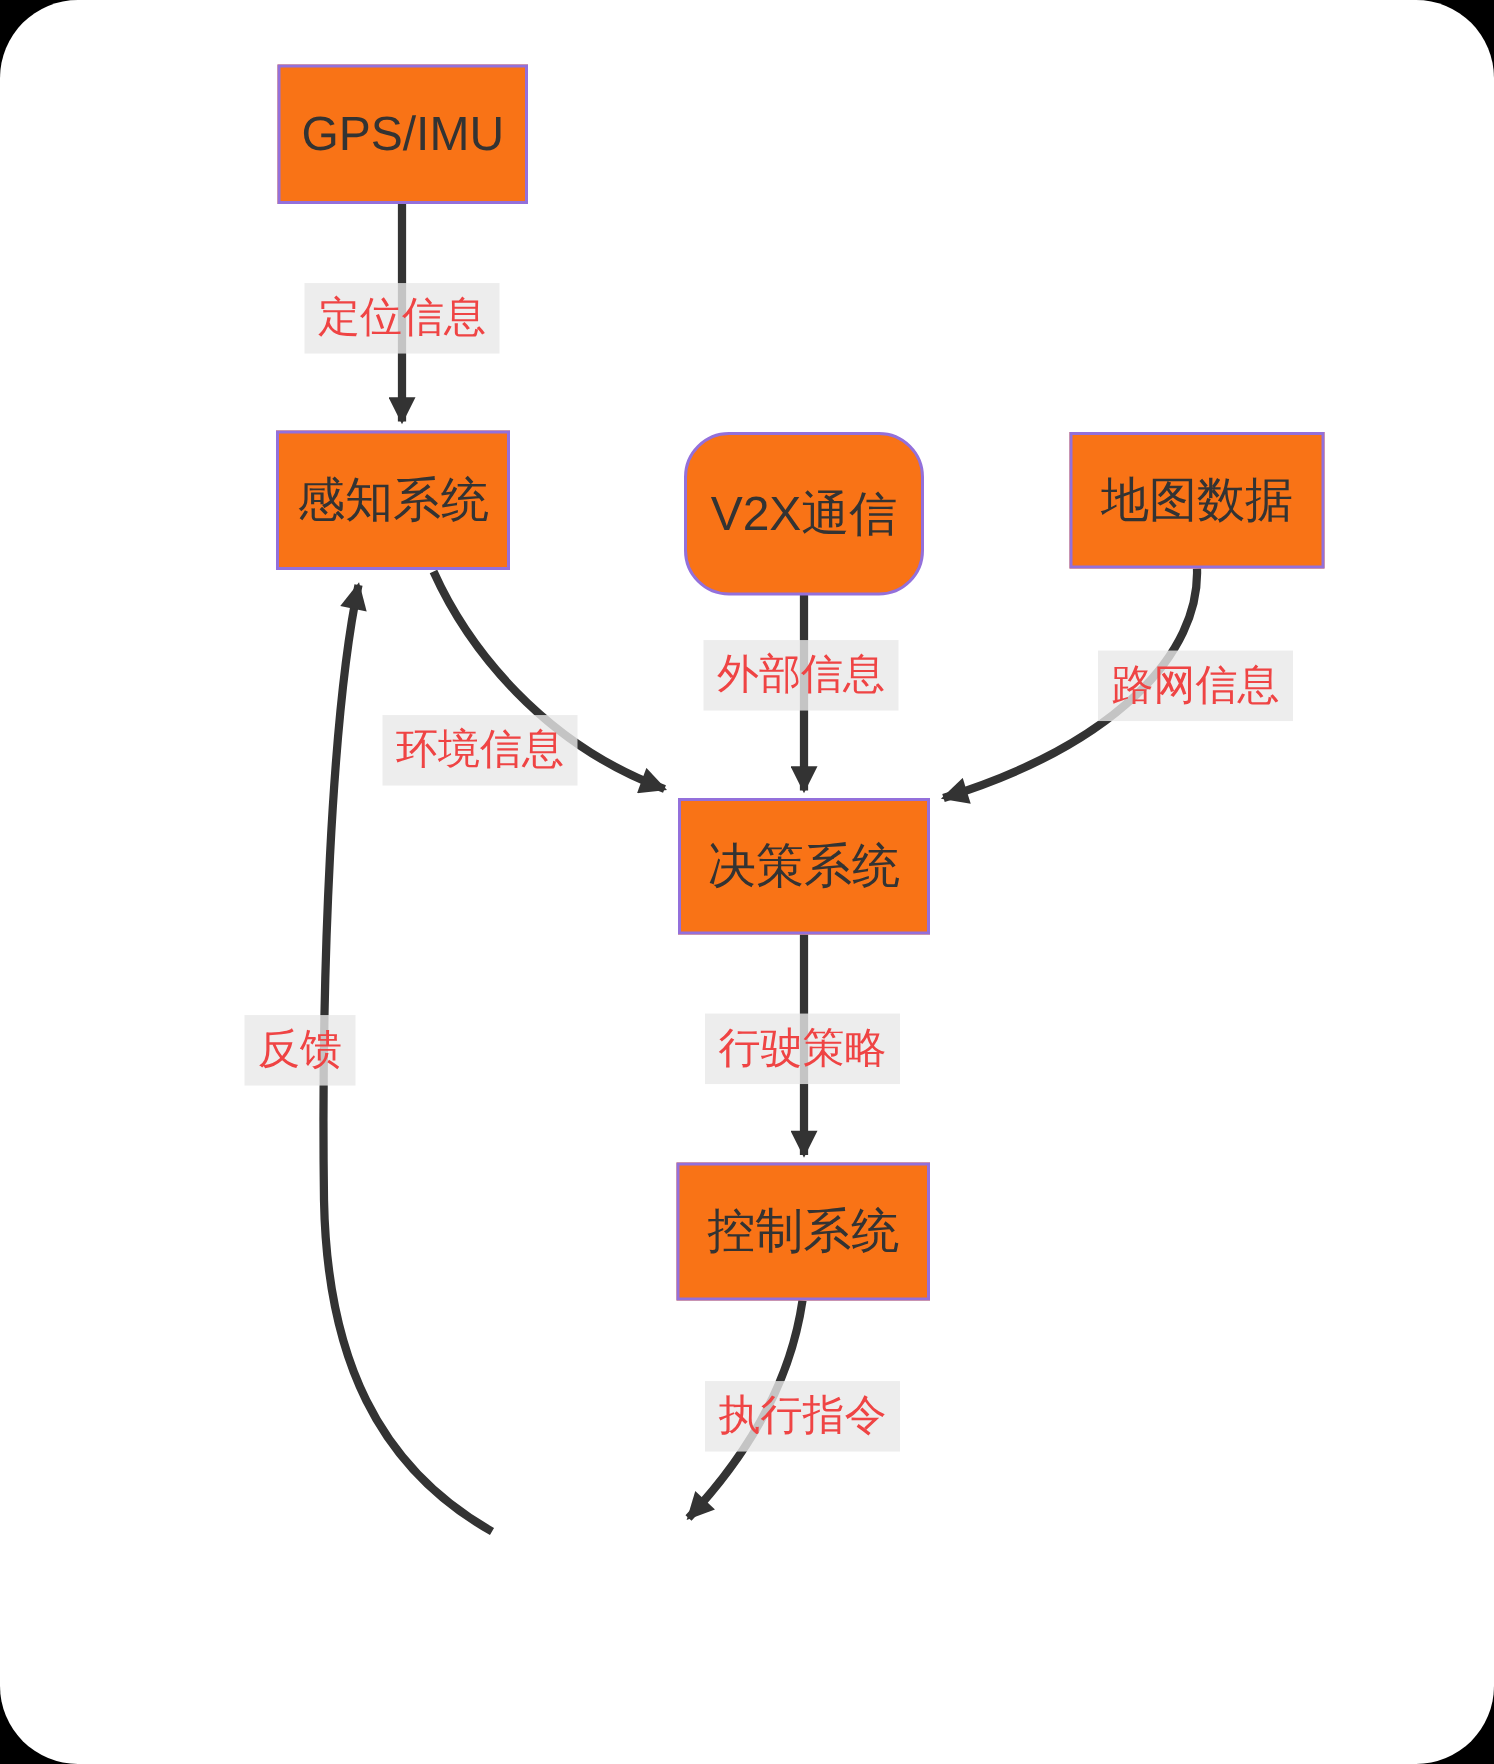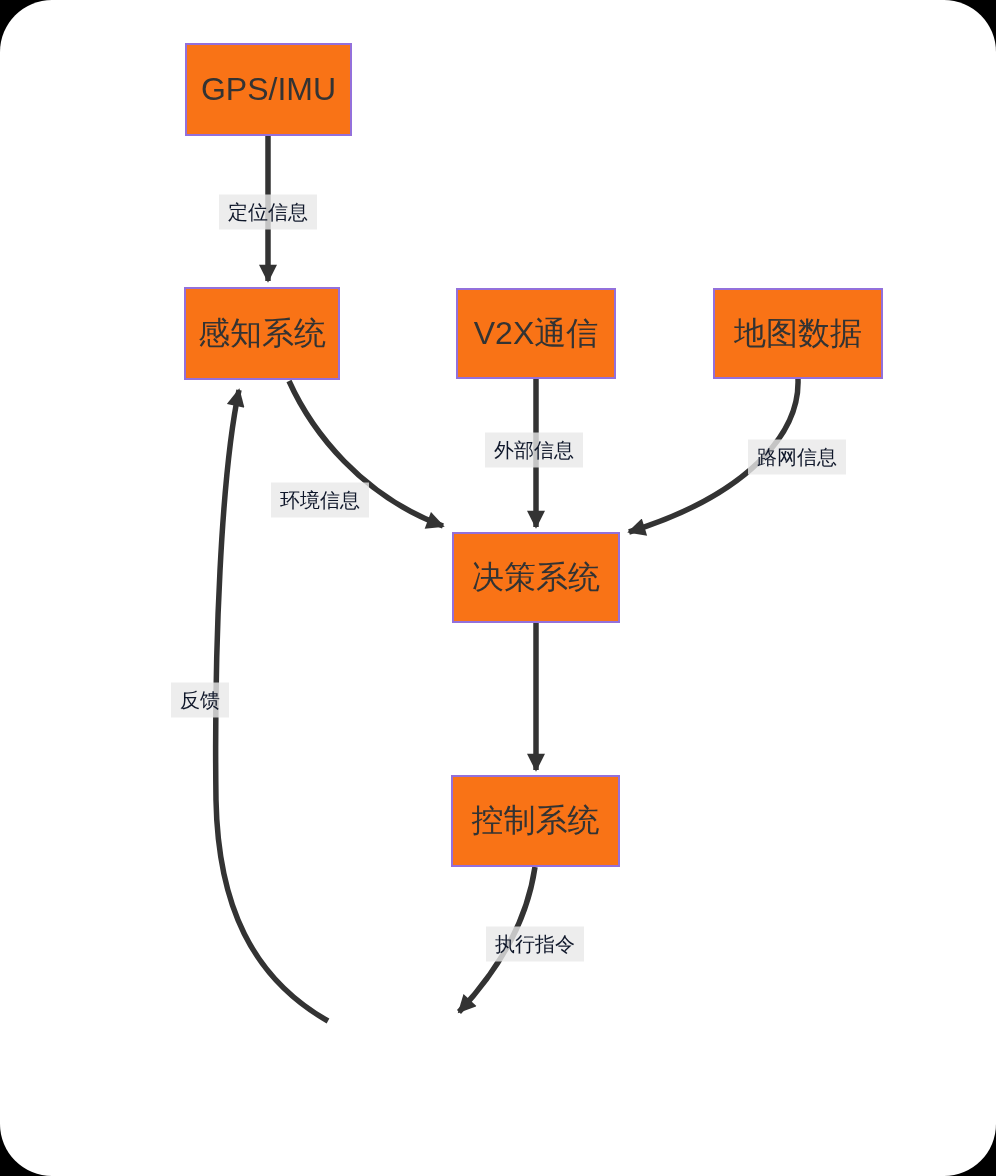--- a/index.html
+++ b/index.html
@@ -40,22 +40,22 @@
     justify-content: center;
     font-size: 32px;
     color: #333333;
     white-space: nowrap;
   }
   .edge-label {
     position: absolute;
     z-index: 2;
     transform: translate(-50%, -50%);
     background: rgba(232, 232, 232, 0.8);
-    color: #0f172a;
-    font-size: 20px;
+    color: #ef4444;
+    font-size: 28px;
     line-height: 1.45;
     padding: 3px 9px;
     white-space: nowrap;
   }
 </style>
 </head>
 <body>
 
 <div class="stage">
 
@@ -82,21 +82,21 @@
   </svg>
 
   <div class="node" style="left:185px; top:43px;  width:167px; height:93px;">
     <span>GPS/IMU</span>
   </div>
 
   <div class="node" style="left:184px; top:287px; width:156px; height:93px;">
     <span>感知系统</span>
   </div>
 
-  <div class="node" style="left:456px; top:288px; width:160px; height:91px;">
+  <div class="node" style="left:456px; top:288px; width:160px; height:109px;border-radius:30px;">
     <span>V2X通信</span>
   </div>
 
   <div class="node" style="left:452px; top:532px; width:168px; height:91px;">
     <span>决策系统</span>
   </div>
 
   <div class="node" style="left:713px; top:288px; width:170px; height:91px;">
     <span>地图数据</span>
   </div>
@@ -107,18 +107,19 @@
 
 
   <div class="edge-label" style="left:268px; top:212px;">定位信息</div>
 
   <div class="edge-label" style="left:320px; top:456px;margin-top:44px;">环境信息</div>
 
   <div class="edge-label" style="left:534px; top:450px;">外部信息</div>
 
   <div class="edge-label" style="left:797px; top:457px;">路网信息</div>
 
+  <div class="edge-label" style="left:535px; top:699px;">行驶策略</div>
 
   <div class="edge-label" style="left:535px; top:944px;">执行指令</div>
 
   <div class="edge-label" style="left:200px; top:700px;">反馈</div>
 
 </div>
 
 </body></html>

